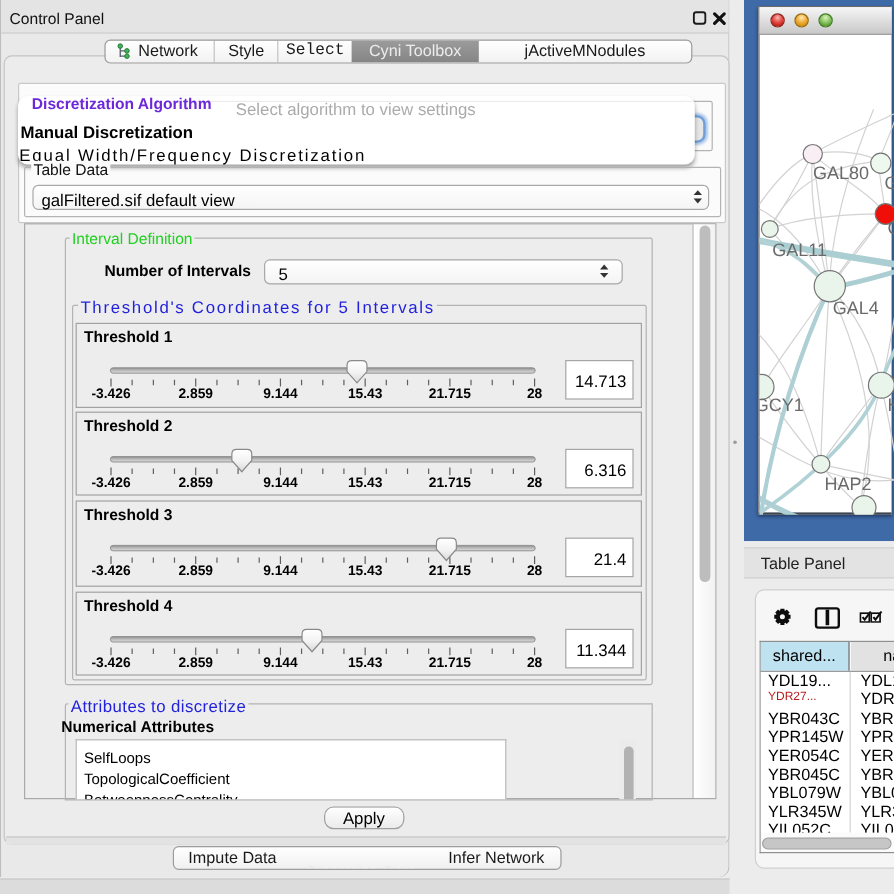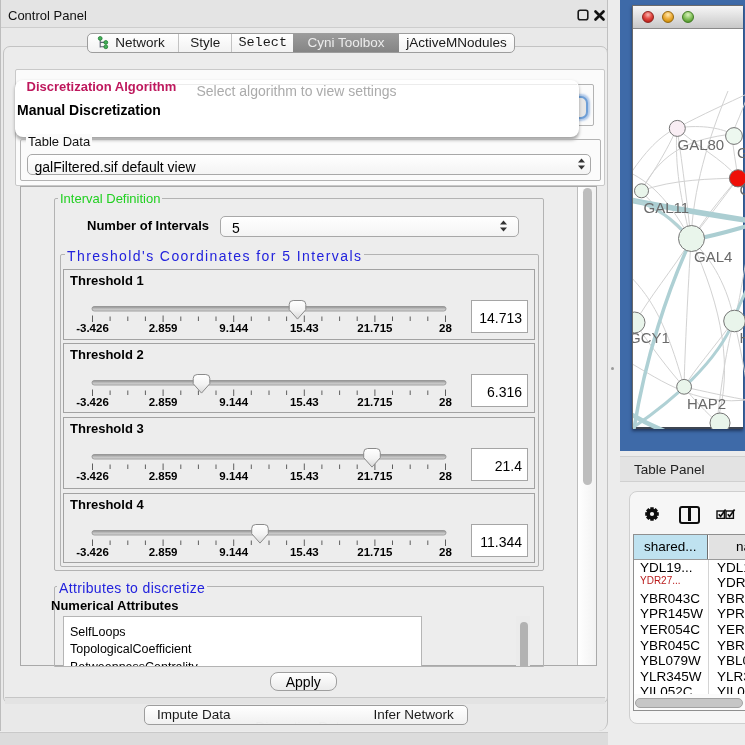--- a/index.html
+++ b/index.html
@@ -18,21 +18,21 @@
   <svg class="abs" style="left:576px; top:9px;" width="12" height="12" viewBox="0 0 12 12">
     <rect x="1.2" y="1.2" width="9.6" height="9.6" rx="2" fill="none" stroke="#1a1a1a" stroke-width="1.6"></rect>
   </svg>
 
   <svg class="abs" style="left:593px; top:10px;" width="11" height="11" viewBox="0 0 11 11">
     <path d="M1.5 1.5 L9.5 9.5 M9.5 1.5 L1.5 9.5" stroke="#111" stroke-width="2.6" stroke-linecap="round"></path>
   </svg>
 
   <div class="abs" style="left:2px; top:46px; width:605px; height:658px; background:#ececec; border:1px solid #c3c3c3; border-radius:7px;"></div>
 
-  <div class="abs" style="left:86.3px; top:33px; width:428px; height:19.5px; background:linear-gradient(180deg,#ffffff,#f2f2f2); border:1px solid #9d9d9d; border-radius:5px; display:flex; font-size:13.5px; color:#1a1a1a; overflow:hidden;">
+  <div class="abs" style="left:86.3px; top:33px; width:490px; height:19.5px; background:linear-gradient(180deg,#ffffff,#f2f2f2); border:1px solid #9d9d9d; border-radius:5px; display:flex; font-size:13.5px; color:#1a1a1a; overflow:hidden;">
     <div style="width:91px; border-right:1px solid #c3c3c3; display:flex; align-items:center; justify-content:flex-start; padding-left:9px;">
       <svg width="13" height="15" viewBox="0 0 13 15" style="margin-right:5px;">
         <path d="M3.2 4.4 L3.2 12.4 M3.2 7.4 L8.6 7.4 M3.2 11.8 L8.6 11.8" stroke="#5a6070" stroke-width="1.1" fill="none"></path>
         <circle cx="3.2" cy="3.4" r="1.9" fill="#44b158" stroke="#1f7a33" stroke-width="0.8"></circle>
         <circle cx="8.8" cy="7.4" r="1.9" fill="#44b158" stroke="#1f7a33" stroke-width="0.8"></circle>
         <circle cx="8.8" cy="11.8" r="1.9" fill="#44b158" stroke="#1f7a33" stroke-width="0.8"></circle>
       </svg>
       <span>Network</span>
     </div>
     <div style="width:52.7px; border-right:1px solid #c3c3c3; display:flex; align-items:center; justify-content:center;">Style</div>
@@ -42,23 +42,24 @@
   </div>
 
   <div class="abs" style="left:13.5px; top:68.5px; width:590px; height:117px; background:#fbfbfb; border:1px solid #c9c9c9; border-radius:2px;"></div>
 
   <div class="abs" style="left:18.5px; top:84px; width:574px; height:42px; border:1px solid #b3b3b3; border-radius:2px;"></div>
 
   <div class="abs" style="left:562px; top:96px; width:25px; height:23px; border:2.5px solid #6f9fd6; border-radius:7px; background:#e6e6e6; box-shadow:0 0 2px 1.5px rgba(100,150,215,0.5);"></div>
 
   <div class="abs" style="left:14px; top:80px; width:563.5px; height:56.5px; background:#ffffff; border-radius:8px; box-shadow:0 2.5px 3.5px rgba(0,0,0,0.35);"></div>
   <div class="abs" style="left:142px; top:84px; width:434px; height:1px; background:#ececec;"></div>
-  <div class="abs" style="left:25.5px; top:79px; width:300px; font-size:13px; font-weight:bold; color:#be185d;">Discretization Algorithm</div>
+  <div class="abs" style="left:25.5px; top:79px; width:300px; font-size:13px; font-weight:bold; color:#6d28d9;">Discretization Algorithm</div>
   <div class="abs" style="left:14px; top:82.5px; width:563px; text-align:center; font-size:14px; color:#ababab;">Select algorithm to view settings</div>
   <div class="abs" style="left:16px; top:102px; font-size:14px; font-weight:bold; color:#000;">Manual Discretization</div>
+  <div class="abs" style="left:15px; top:121px; font-size:14px; letter-spacing:1.55px; color:#000;">Equal Width/Frequency Discretization</div>
 
   <div class="abs" style="left:18.5px; top:139px; width:581px; height:42px; border:1px solid #b3b3b3; border-radius:2px;"></div>
   <div class="abs" style="left:25px; top:134px; font-size:13px; color:#111; background:#fbfbfb; padding:0 2px;">Table Data</div>
 
   <div class="abs" style="left:25.5px; top:154px; width:564.5px; height:20.5px; background:linear-gradient(180deg,#ffffff,#f4f4f4); border:1px solid #a8a8a8; border-radius:5px;"></div>
   <div class="abs" style="left:33.5px; top:158.5px; font-size:14px; color:#000;">galFiltered.sif default view</div>
   <svg class="abs" style="left:576px; top:158px;" width="9" height="12" viewBox="0 0 9 12">
     <path d="M4.5 0.5 L8 4.5 L1 4.5 Z" fill="#333"></path>
     <path d="M4.5 11.5 L8 7.5 L1 7.5 Z" fill="#333"></path>
   </svg>

